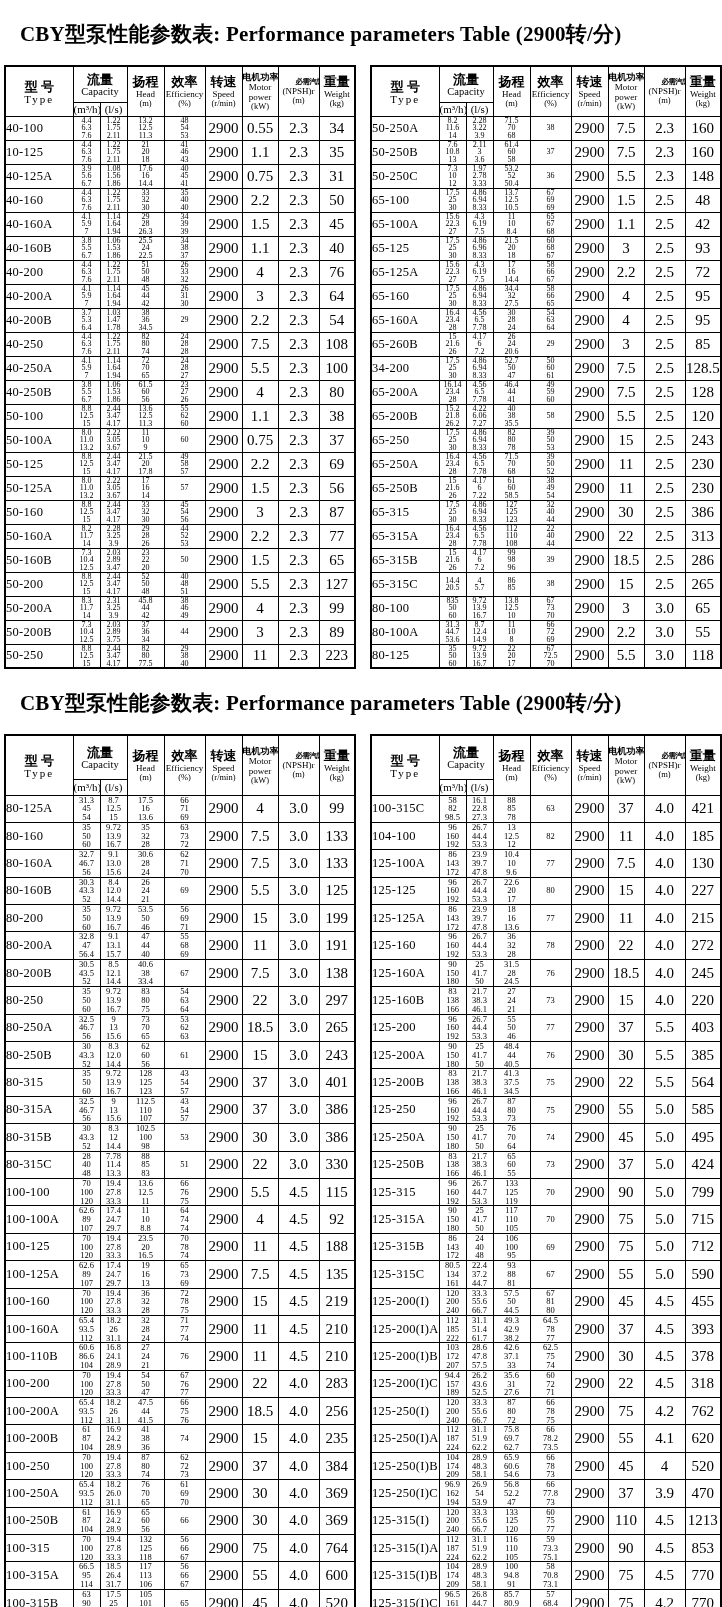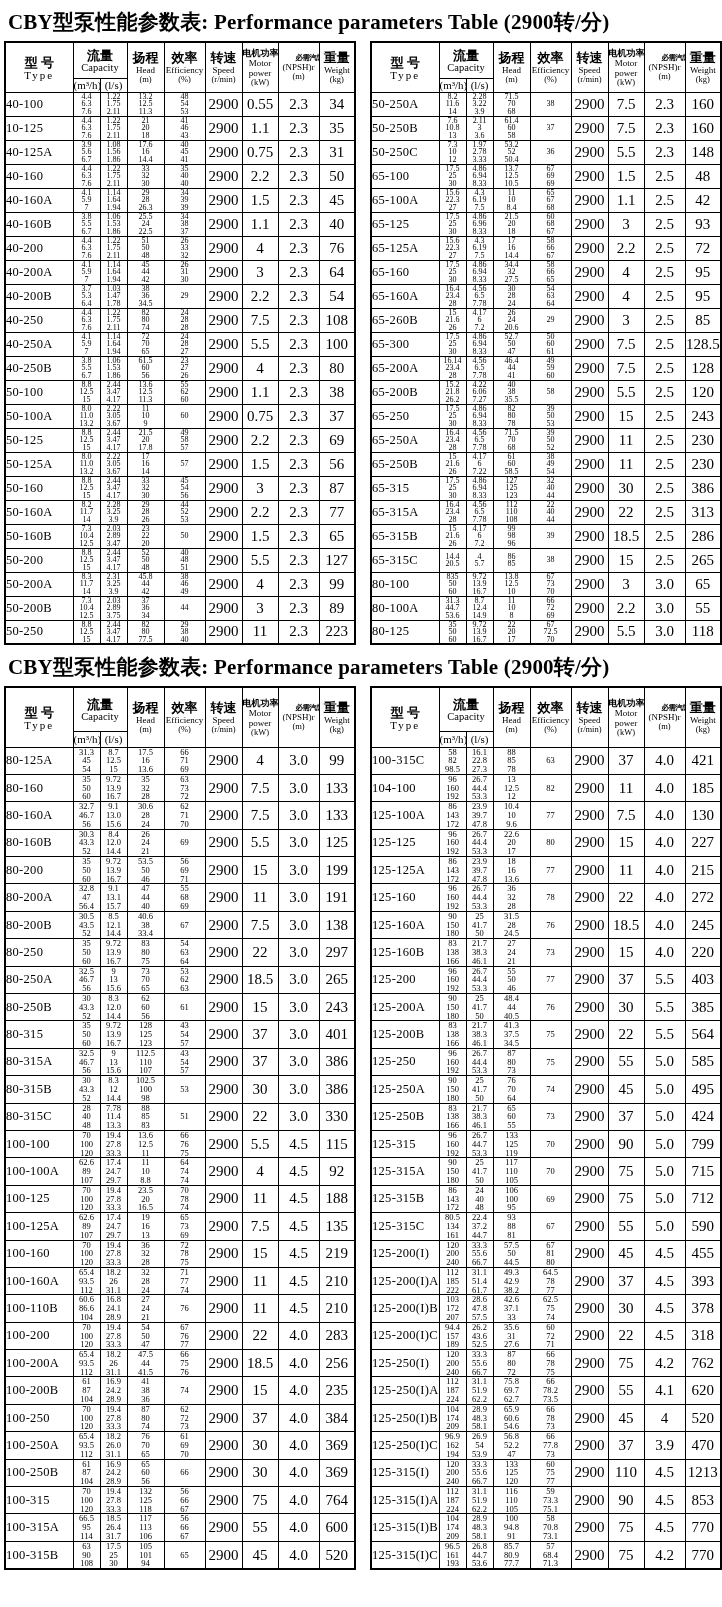--- a/index.html
+++ b/index.html
@@ -1,17 +1,17 @@
 <!DOCTYPE html>
 <html><head>
 <meta charset="utf-8">
 <style>
   html,body{margin:0;padding:0;background:#fff;color:#000;}
   body{width:722px;font-family:"Liberation Serif",serif;}
-  .doc-title{font-weight:bold;font-size:21px;line-height:24px;padding:6px 2px 3px 4px;margin:4px;letter-spacing:0.2px;}
+  .doc-title{font-weight:bold;font-size:21px;line-height:24px;padding:6px 2px 3px 4px;margin:16px;letter-spacing:0.2px;}
   .tables{display:flex;gap:14px;padding:0 4px;align-items:flex-start;}
   table.ptable{border-collapse:collapse;table-layout:fixed;width:352px;border:2px solid #000;}
   table.ptable th,table.ptable td{border:1px solid #000;padding:0;overflow:hidden;vertical-align:middle;}
   thead th{text-align:center;font-weight:normal;}
   .cn{font-size:13px;font-weight:bold;line-height:15px;white-space:nowrap;}
   .cn-sm{font-size:9px;font-weight:bold;line-height:10px;white-space:nowrap;}
   .npsh-cn{font-size:7.5px;font-weight:bold;line-height:9px;letter-spacing:-0.5px;white-space:nowrap;padding-left:17px;}
   .en{font-size:9px;line-height:10px;}
   .th-type .en{font-size:11px;letter-spacing:2px;text-align:center;}
   .th-cap .en{font-size:10.5px;font-family:Liberation Serif, serif;}
@@ -761,21 +761,21 @@
               <td class="stack">26
 24
 20.6</td>
               <td class="stack">29</td>
               <td class="big">2900</td>
               <td class="big">3</td>
               <td class="big">2.5</td>
               <td class="big">85</td>
             </tr>
             <tr>
-              <td class="type-cell">65-300</td>
+              <td class="type-cell">34-200</td>
               <td class="stack">17.5
 25
 30</td>
               <td class="stack">4.86
 6.94
 8.33</td>
               <td class="stack">52.7
 50
 47</td>
               <td class="stack">50

